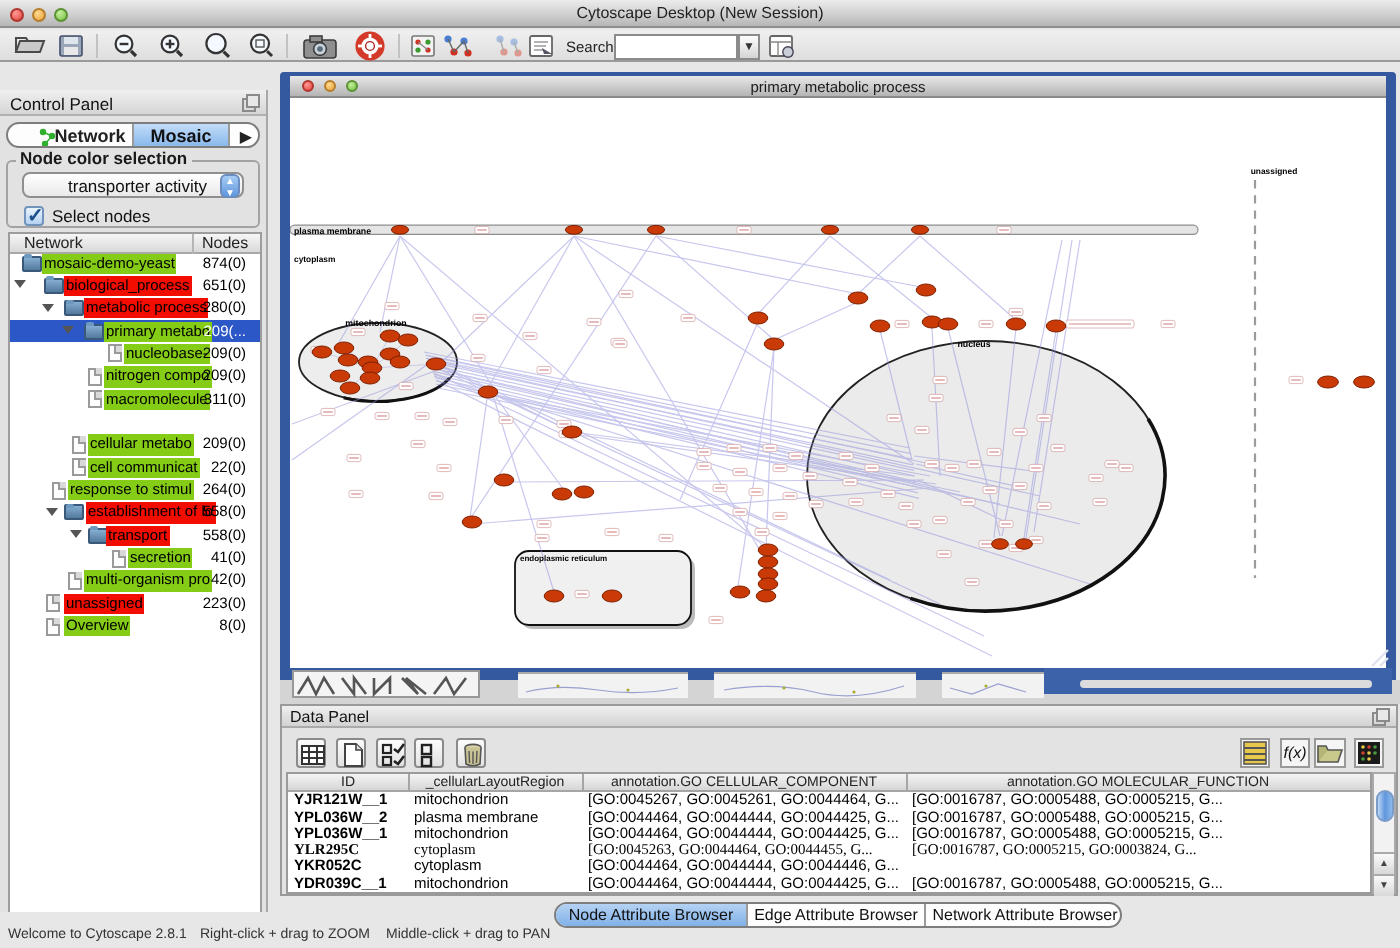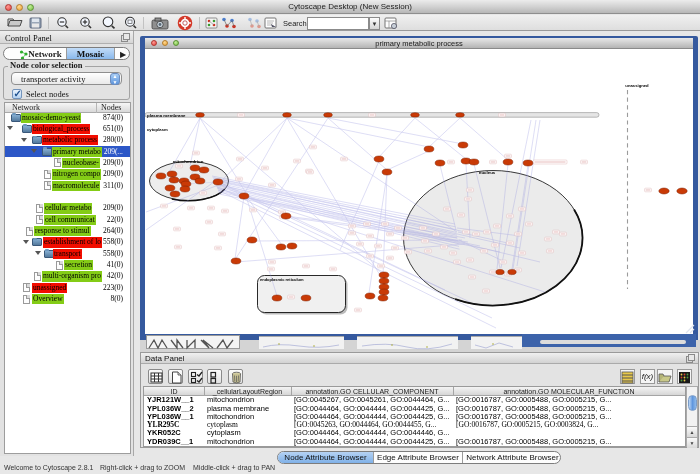--- a/index.html
+++ b/index.html
@@ -5,30 +5,30 @@
 .abs{position:absolute;}
 
 #titlebar{left:0;top:0;width:700px;height:14px;background:linear-gradient(#ececec,#cdcdcd 60%,#b6b6b6);border-bottom:1px solid #8e8e8e;}
 #titlebar .t{position:absolute;left:0;right:0;top:2px;text-align:center;font-size:8px;color:#222;}
 .tl{position:absolute;top:4px;width:7px;height:7px;border-radius:50%;}
 #toolbar{left:0;top:15px;width:700px;height:16px;background:linear-gradient(#f0f0f0,#dedede);border-bottom:1px solid #9a9a9a;}
 #searchlbl{position:absolute;left:283px;top:4px;font-size:7.5px;color:#222;}
 #searchbox{position:absolute;left:307px;top:1.5px;width:62px;height:13px;background:#fff;border:1px solid #8b8b8b;}
 #searcharrow{position:absolute;left:369px;top:1.5px;width:11px;height:13px;background:linear-gradient(#fdfdfd,#d5d5d5);border:1px solid #8b8b8b;font-size:6px;text-align:center;line-height:13px;color:#333;}
 
-#cpanel{left:0;top:31px;width:134px;height:425px;background:#e2e2e2;border-right:1px solid #a8a8a8;font-family:Liberation Serif, serif;}
+#cpanel{left:0;top:45px;width:134px;height:425px;background:#e2e2e2;border-right:1px solid #a8a8a8;}
 #cphead{position:absolute;left:0;top:0;width:133px;height:13px;background:linear-gradient(#efefef,#d6d6d6);border-bottom:1px solid #b0b0b0;}
 #cphead span{position:absolute;left:5px;top:1.5px;font-size:8.5px;color:#111;}
 #cptabs{position:absolute;left:3px;top:16px;width:127px;height:13px;border:1px solid #7d7d7d;border-radius:7px;background:#fdfdfd;overflow:hidden;}
 #tabnet{position:absolute;left:0;top:0;width:63px;height:13px;font-size:9px;font-weight:bold;color:#222;text-align:center;line-height:12px;border-right:1px solid #9a9a9a;}
 #tabmos{position:absolute;left:63px;top:0;width:48px;height:13px;background:linear-gradient(#c2dcf8,#7fb2ea);font-size:9px;font-weight:bold;color:#111;text-align:center;line-height:12px;border-right:1px solid #9a9a9a;}
 #tabarr{position:absolute;left:111px;top:0;width:16px;height:13px;font-size:8px;color:#222;text-align:center;line-height:13px;}
 #grpbox{position:absolute;left:3px;top:35px;width:127px;height:34px;border:1px solid #a3a3a3;border-radius:3px;}
 #grplbl{position:absolute;left:8px;top:28.5px;font-size:8.5px;font-weight:bold;color:#1a1a1a;background:#e2e2e2;padding:0 2px;}
-#combo{position:absolute;left:11px;top:41px;width:111px;height:13px;background:linear-gradient(#ffffff,#e9e9e9);border:1px solid #8f8f8f;border-radius:4px;font-size:8.5px;color:#111;line-height:12px;padding-left:9px;}
+#combo{position:absolute;left:11px;top:41px;width:111px;height:13px;background:linear-gradient(#ffffff,#e9e9e9);border:1px solid #8f8f8f;border-radius:4px;font-size:8.5px;color:#111;line-height:12px;padding-left:22px;}
 #combostep{position:absolute;left:110px;top:41.5px;width:10px;height:12px;background:linear-gradient(#a8cdf5,#5f96dd);border:1px solid #6b8cbf;border-radius:3px;color:#fff;font-size:5px;line-height:6px;text-align:center;}
 #chk{position:absolute;left:12px;top:58px;width:10px;height:10px;background:linear-gradient(#eaf3fd,#b5d2f1);border:1px solid #7293bb;border-radius:2px;}
 #chk:after{content:"✓";position:absolute;left:0.5px;top:-2px;font-size:10px;font-weight:bold;color:#1c4f8d;}
 #chklbl{position:absolute;left:26px;top:58px;font-size:8.5px;color:#111;}
 #treebox{position:absolute;left:4px;top:71px;width:127px;height:352px;background:#fff;border:1px solid #9d9d9d;}
 #treehdr{position:absolute;left:0;top:0;width:125px;height:10px;background:linear-gradient(#f6f6f6,#d9d9d9);border-bottom:1px solid #a9a9a9;}
 #treehdr .h1{position:absolute;left:7px;top:0px;font-size:8px;color:#222;}
 #treehdr .h2{position:absolute;left:96px;top:0px;font-size:8px;color:#222;}
 #treehdr .vs{position:absolute;left:91px;top:0;width:1px;height:10px;background:#b5b5b5;}
 .trow{position:absolute;left:0;width:125px;height:11.3px;font-size:7.5px;color:#000;}

